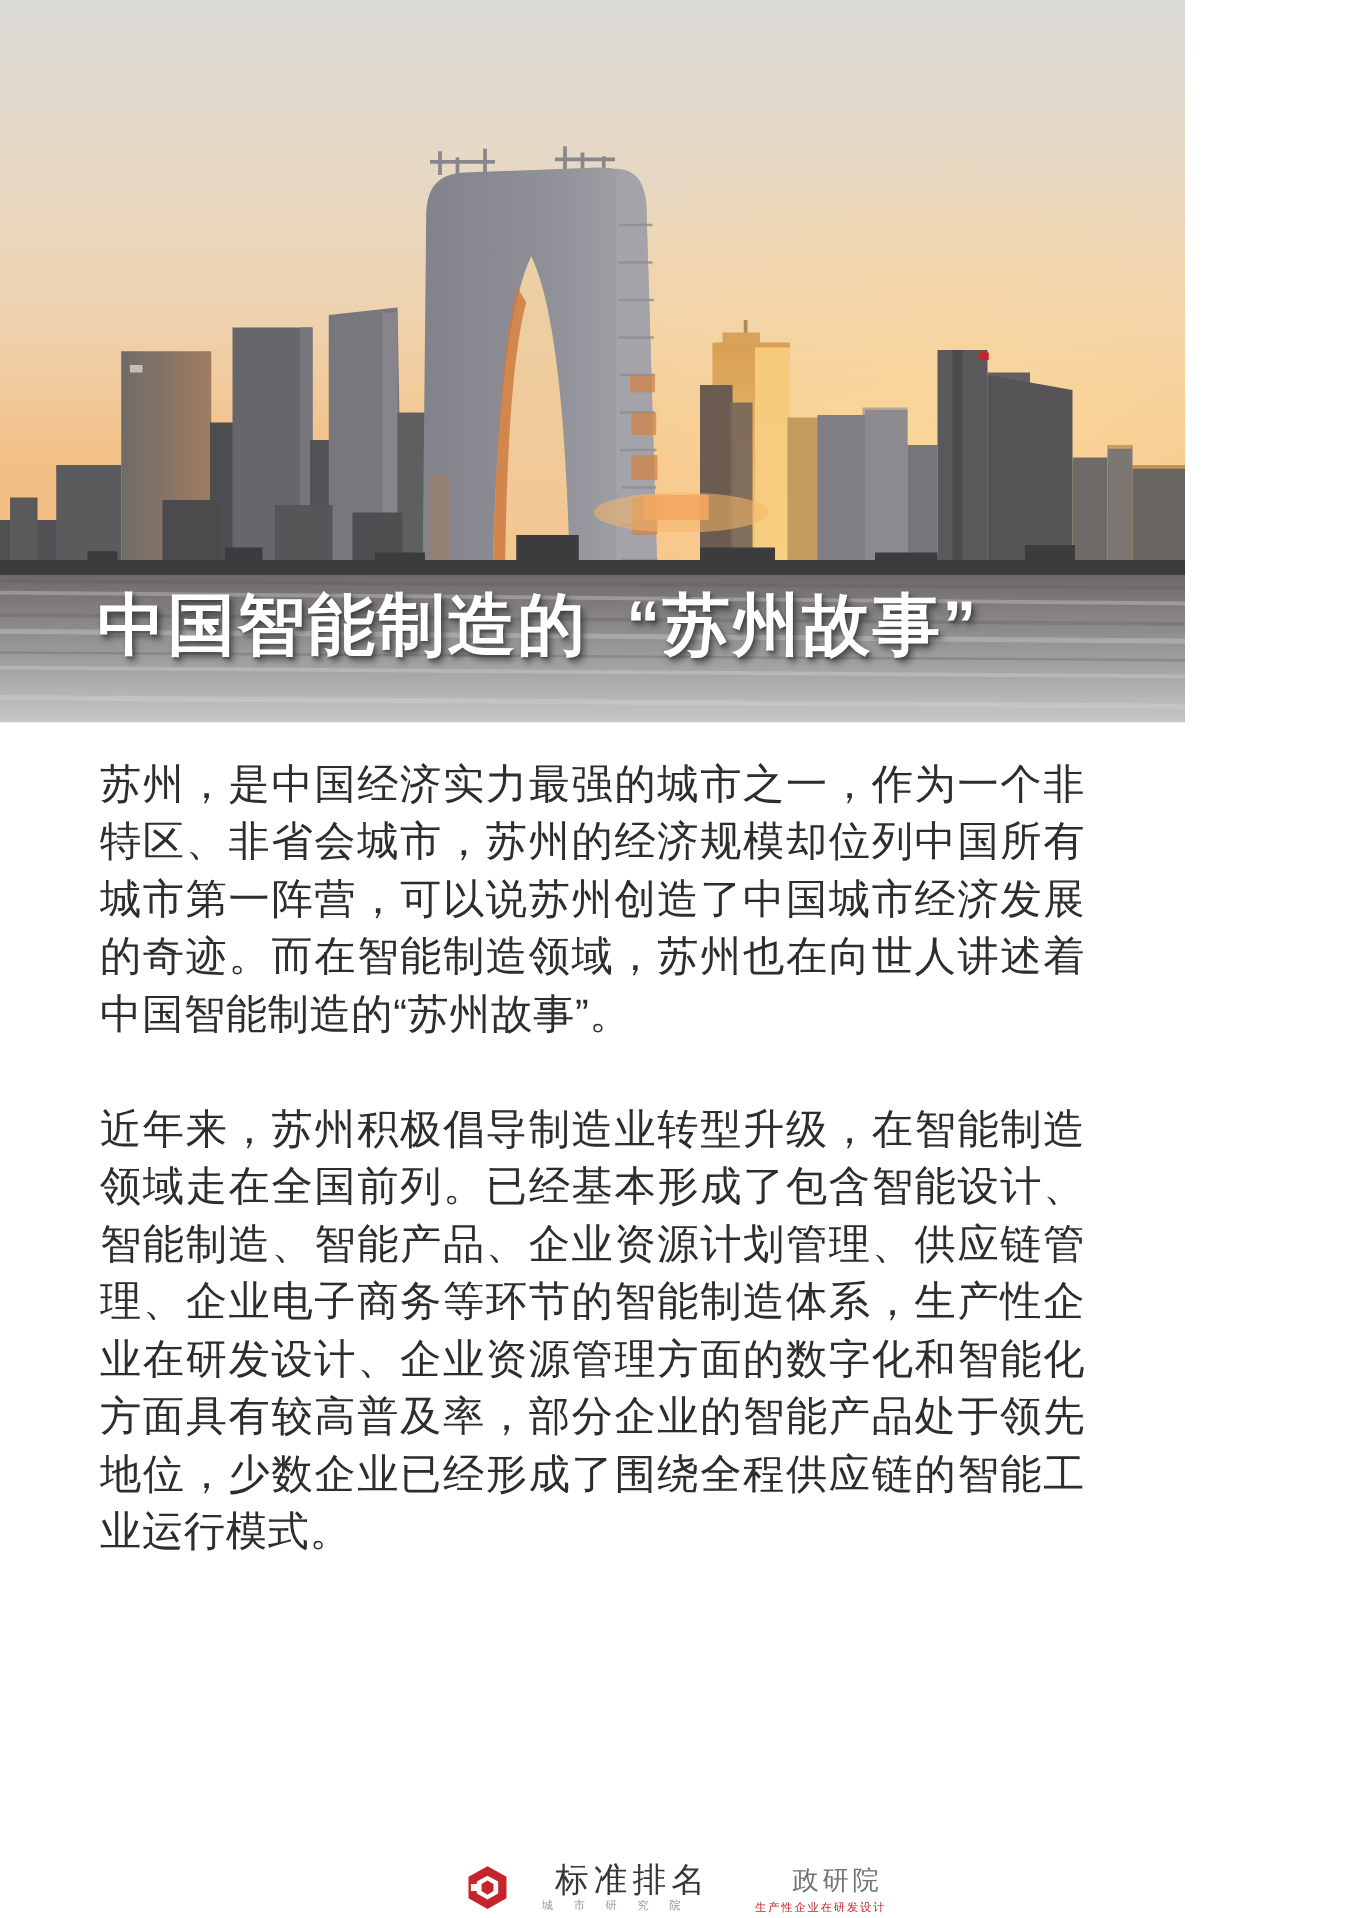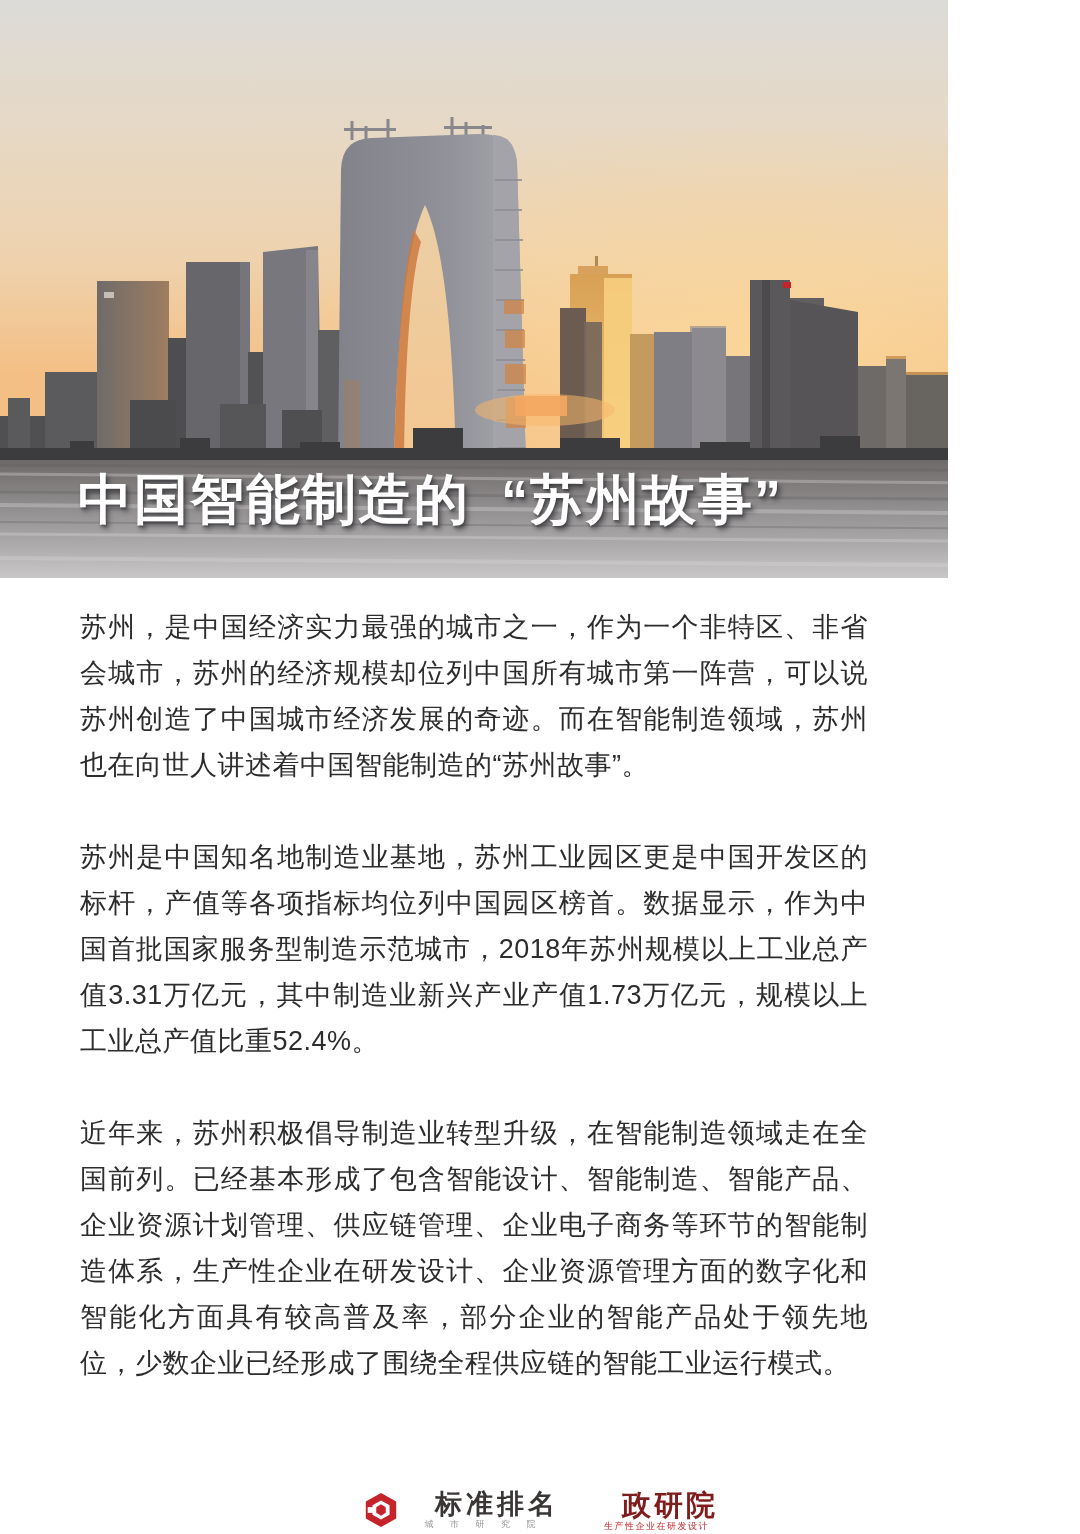--- a/index.html
+++ b/index.html
@@ -16,37 +16,37 @@
   .hero-title{
     position:absolute;left:78px;top:464px;margin:0;
     font-size:54px;font-weight:800;color:#ffffff;
     letter-spacing:2px;word-spacing:14px;white-space:nowrap;
     text-shadow:3px 4px 5px rgba(40,40,45,.60),1px 2px 2px rgba(40,40,45,.45);
   }
   
   .article{padding:26px 80px 0 80px;}
   .article p{
     margin:0 0 46px 0;
-    font-size:27px;line-height:46px;color:#2d2d2d;
+    font-size:33px;line-height:46px;color:#2d2d2d;
     text-align:justify;letter-spacing:.5px;
   }
   .article p:last-child{margin-bottom:8px;}
   
   .footer{
     position:absolute;left:0;top:1490px;width:1080px;
     display:flex;justify-content:center;align-items:flex-start;gap:36px;
   }
   .logo{display:flex;align-items:center;gap:8px;}
   .logo .hexicon{width:38px;height:38px;flex:0 0 auto;}
   .logo-text{display:flex;flex-direction:column;align-items:center;}
   .logo-name{
-    font-size:27px;font-weight:700;color:#3a3635;
+    font-size:27px;font-weight:400;color:#3a3635;
     letter-spacing:4px;line-height:28px;white-space:nowrap;padding-left:27px;
   }
-  .logo-name.red{color:#7f1d1d;font-size:29px;letter-spacing:3px;line-height:30px;}
+  .logo-name.red{color:#737373;font-size:21px;letter-spacing:3px;line-height:30px;}
   .logo-tag{
     margin-top:1px;font-size:9px;line-height:10px;white-space:nowrap;
     color:#9a9695;letter-spacing:7px;
   }
   .logo-tag.red{color:#c5242b;letter-spacing:1.5px;}
 </style>
 </head>
 <body>
 
 <div class="page">
@@ -210,21 +210,20 @@
         <path d="M0,465 L1080,471" stroke-width="3"></path>
         <path d="M0,492 L1080,500" stroke-width="3"></path>
         <path d="M0,522 L1080,529" stroke-width="2"></path>
       </g>
     </svg>
     <h1 class="hero-title">中国智能制造的 “苏州故事”</h1>
   </div>
 
   <div class="article">
     <p>苏州，是中国经济实力最强的城市之一，作为一个非特区、非省会城市，苏州的经济规模却位列中国所有城市第一阵营，可以说苏州创造了中国城市经济发展的奇迹。而在智能制造领域，苏州也在向世人讲述着中国智能制造的“苏州故事”。</p>
-    <p>苏州是中国知名地制造业基地，苏州工业园区更是中国开发区的标杆，产值等各项指标均位列中国园区榜首。数据显示，作为中国首批国家服务型制造示范城市，2018年苏州规模以上工业总产值3.31万亿元，其中制造业新兴产业产值1.73万亿元，规模以上工业总产值比重52.4%。</p>
     <p>近年来，苏州积极倡导制造业转型升级，在智能制造领域走在全国前列。已经基本形成了包含智能设计、智能制造、智能产品、企业资源计划管理、供应链管理、企业电子商务等环节的智能制造体系，生产性企业在研发设计、企业资源管理方面的数字化和智能化方面具有较高普及率，部分企业的智能产品处于领先地位，少数企业已经形成了围绕全程供应链的智能工业运行模式。</p>
   </div>
 
   <div class="footer">
 
     <div class="logo">
       <svg class="hexicon" viewBox="0 0 40 40">
         <polygon points="20,2 36,11 36,29 20,38 4,29 4,11" fill="#c5242b"></polygon>
         <polygon points="20,10 29,15 29,25 20,30 11,25 11,15" fill="#ffffff"></polygon>
         <polygon points="20,14 25,17 25,23 20,26 15,23 15,17" fill="#c5242b"></polygon>

